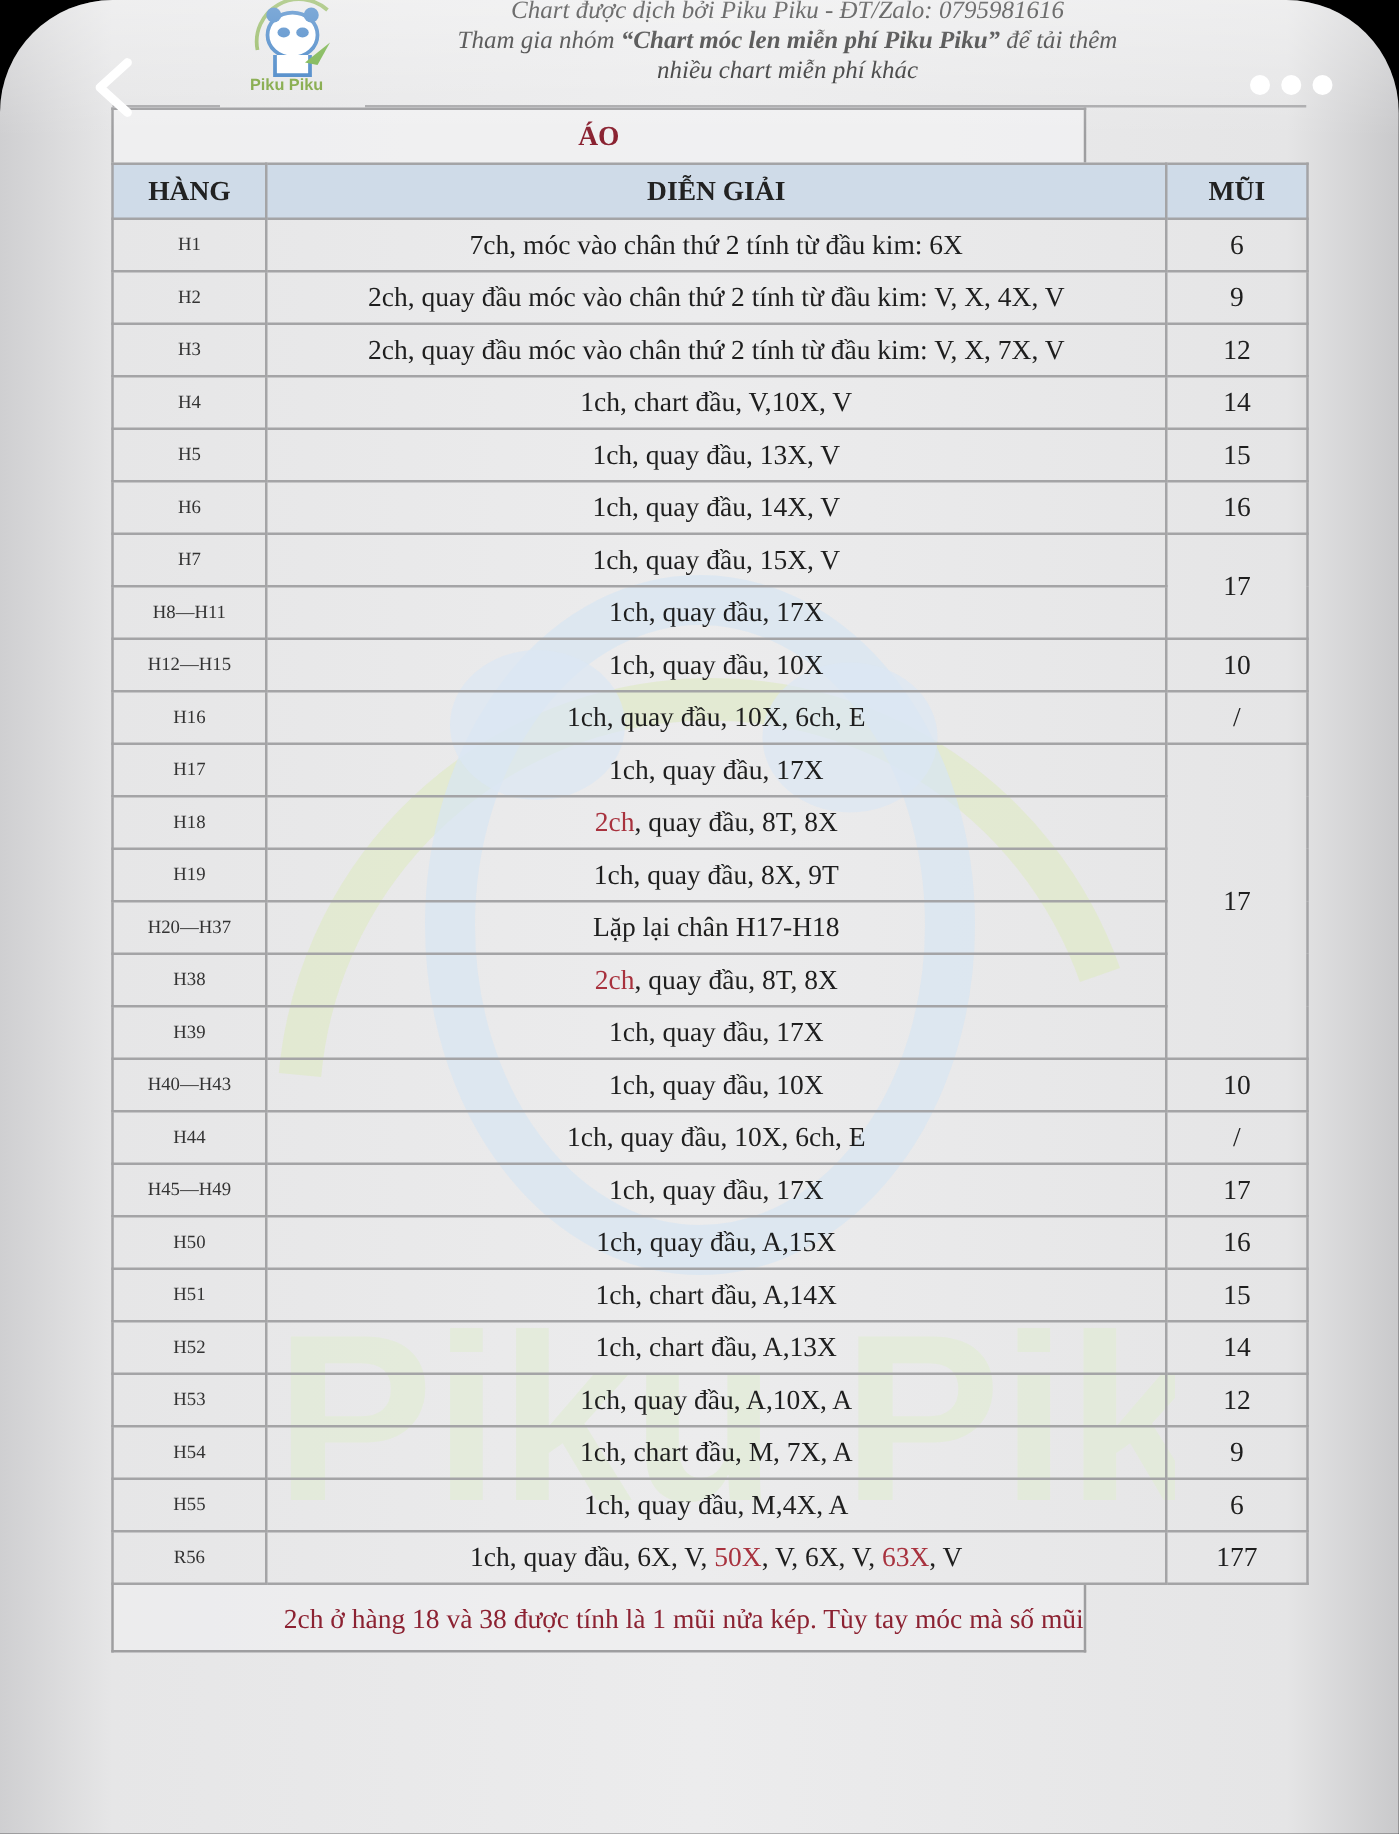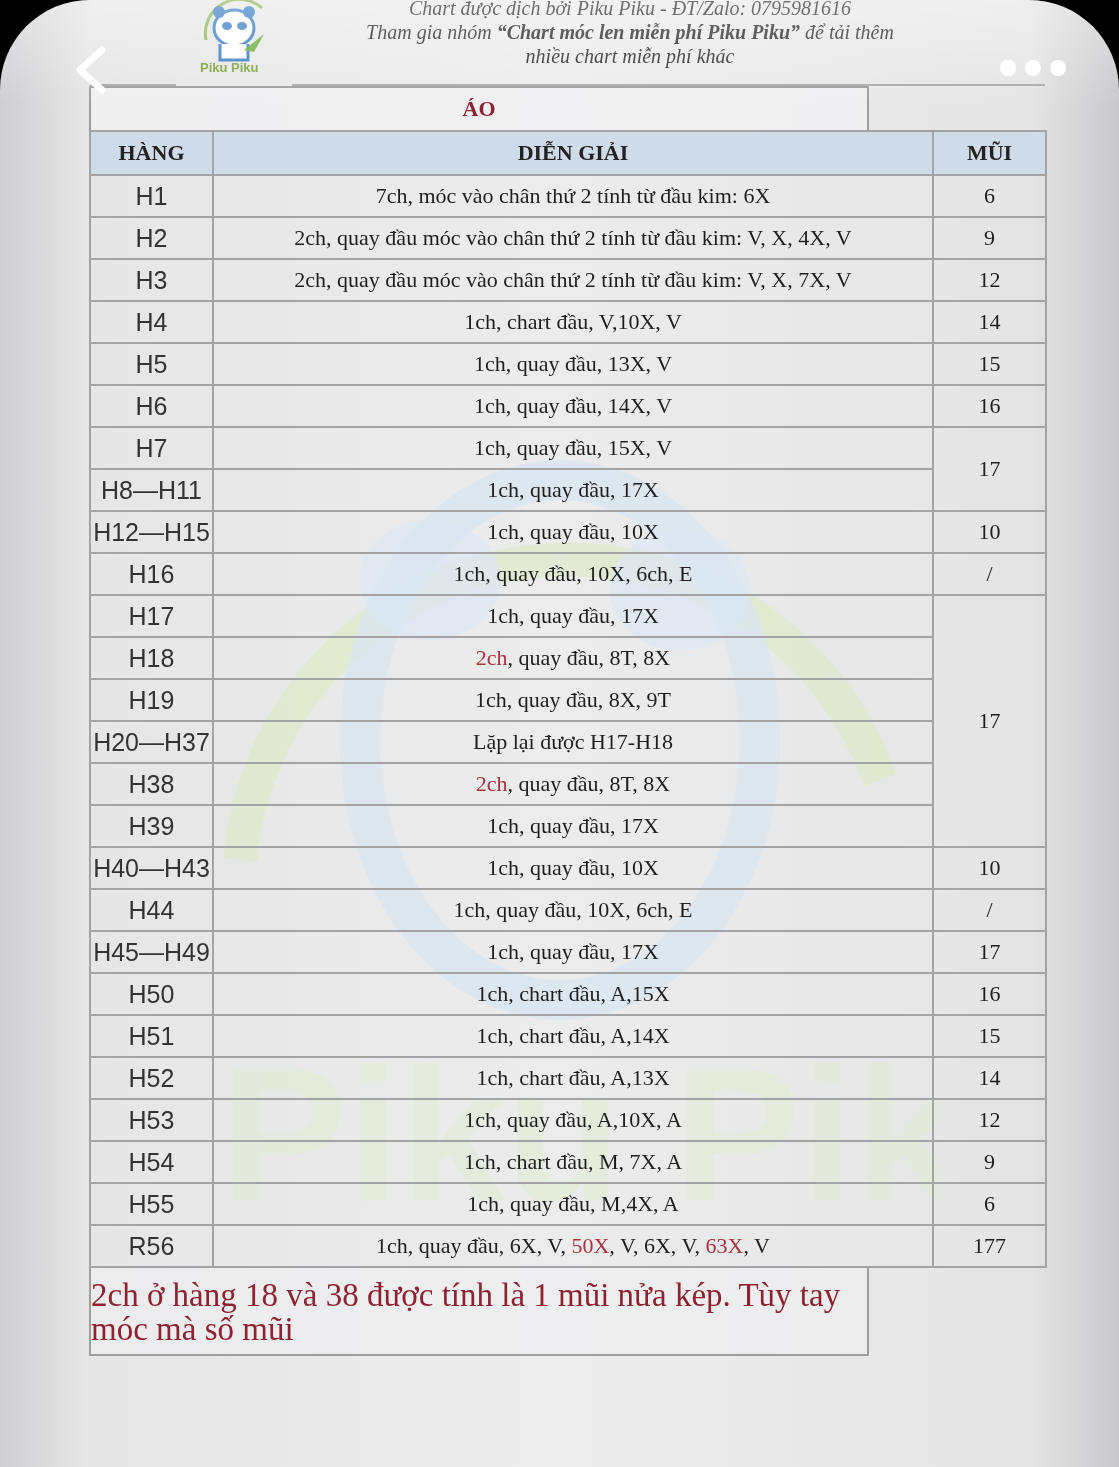--- a/index.html
+++ b/index.html
@@ -16,24 +16,24 @@
   .hdr-line{position:absolute;top:84px;height:2px;background:#a9a9ab;}
   .credit{position:absolute;left:290px;top:-4px;width:680px;text-align:center;font-style:italic;color:#2a2a2a;font-size:20px;line-height:24px;}
   .credit b{font-weight:bold;}
   .sheet{position:absolute;left:89px;top:86px;width:780px;}
   .title-row{height:42px;border:2px solid #9e9ea0;border-bottom:none;display:flex;align-items:center;justify-content:center;
     font-weight:bold;color:#8a2231;font-size:22px;background:rgba(242,242,243,0.7);}
   table{border-collapse:collapse;width:956px;table-layout:fixed;}
   td,th{border:2px solid #a4a4a6;text-align:center;padding:0;height:40px;}
   th{background:#cfdbe8;font-weight:bold;font-size:22px;color:#222;height:42px;}
   td{font-size:22px;color:#1e1e1e;}
-  td.row{font-family:Liberation Sans, sans-serif;font-size:25px;color:#333;}
+  td.row{font-family:Liberation Serif, serif;font-size:15px;color:#333;}
   td.st{font-size:22px;}
   .red{color:#a8323e;text-align:right;}
-  .note{border:2px solid #9e9ea0;border-top:none;text-align:left;color:#8c2232;font-size:33px;line-height:34px;padding:10px 0 8px 0;background:rgba(240,240,241,0.6);}
+  .note{border:2px solid #9e9ea0;border-top:none;text-align:right;color:#8c2232;font-size:22px;line-height:34px;padding:10px 0 8px 0;background:rgba(240,240,241,0.6);}
   .wm{position:absolute;pointer-events:none;}
 </style>
 </head>
 <body>
 
 <div class="screen">
 
   <svg class="wm" style="left:180px;top:300px" width="760" height="980" viewBox="0 0 760 980">
     <path d="M60 560 A330 330 0 0 1 700 480" fill="none" stroke="#dfe9c8" stroke-width="34" opacity="0.7"></path>
     <ellipse cx="380" cy="440" rx="200" ry="260" fill="none" stroke="#d7e5f2" stroke-width="40" opacity="0.7"></ellipse>
@@ -144,21 +144,21 @@
         <tr>
             <td class="row">H18</td>
             <td><span class="red">2ch</span><span>, quay đầu, 8T, 8X</span></td>
           </tr>
         <tr>
             <td class="row">H19</td>
             <td>1ch, quay đầu, 8X, 9T</td>
           </tr>
         <tr>
             <td class="row">H20—H37</td>
-            <td>Lặp lại được H17-H18</td>
+            <td>Lặp lại chân H17-H18</td>
           </tr>
         <tr>
             <td class="row">H38</td>
             <td><span class="red">2ch</span><span>, quay đầu, 8T, 8X</span></td>
           </tr>
         <tr>
             <td class="row">H39</td>
             <td>1ch, quay đầu, 17X</td>
           </tr>
         <tr>
@@ -171,21 +171,21 @@
             <td>1ch, quay đầu, 10X, 6ch, E</td>
             <td class="st">/</td>
           </tr>
         <tr>
             <td class="row">H45—H49</td>
             <td>1ch, quay đầu, 17X</td>
             <td class="st">17</td>
           </tr>
         <tr>
             <td class="row">H50</td>
-            <td>1ch, chart đầu, A,15X</td>
+            <td>1ch, quay đầu, A,15X</td>
             <td class="st">16</td>
           </tr>
         <tr>
             <td class="row">H51</td>
             <td>1ch, chart đầu, A,14X</td>
             <td class="st">15</td>
           </tr>
         <tr>
             <td class="row">H52</td>
             <td>1ch, chart đầu, A,13X</td>

